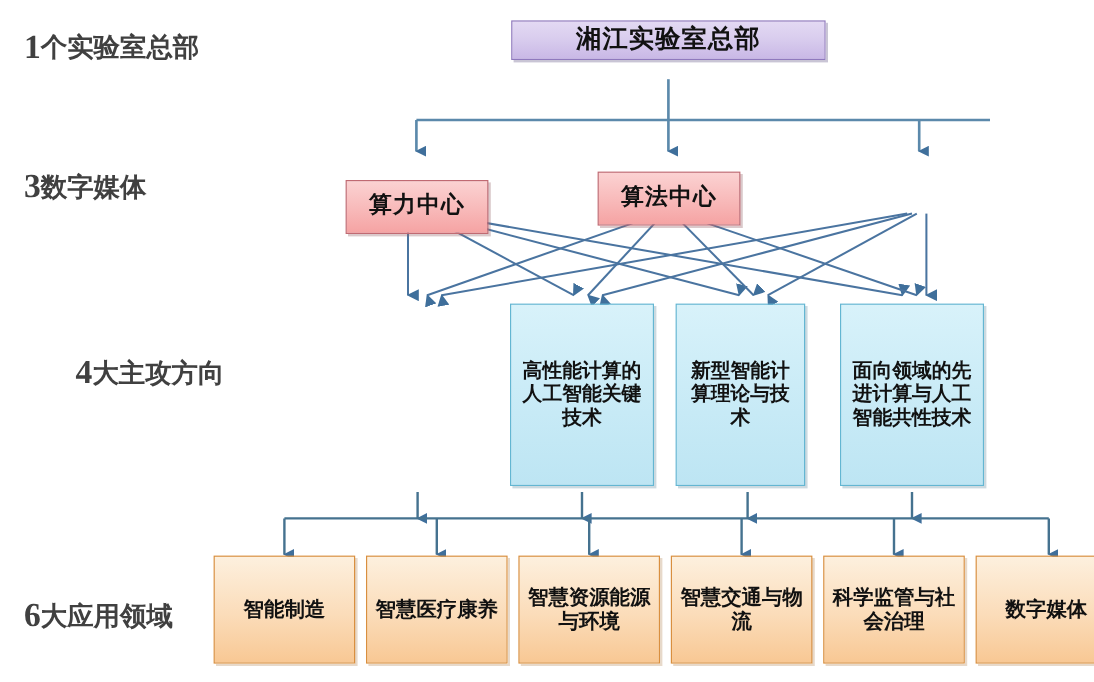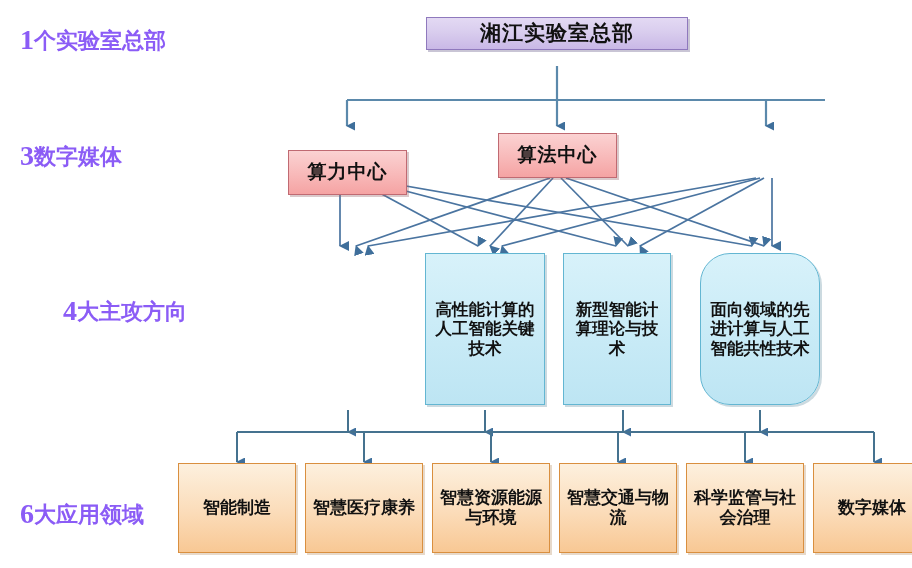--- a/index.html
+++ b/index.html
@@ -7,21 +7,21 @@
     width:912px;height:568px;
     background:#ffffff;
     font-family:"Liberation Sans","DejaVu Sans",sans-serif;
     overflow:hidden;
   }
   #stage{position:relative;width:912px;height:568px;}
 
   
   .tier-label{
     position:absolute;
-    color:#8b5cf6;
+    color:#404040;
     font-family:"Liberation Serif","DejaVu Serif",serif;
     font-weight:bold;
     font-size:22px;
     letter-spacing:0px;
     white-space:nowrap;
     line-height:1;
   }
   .tier-label .num{
     font-size:28px;
     font-family:"Liberation Serif","DejaVu Serif",serif;
@@ -157,25 +157,25 @@
     <span class="num">4</span><span>大主攻方向</span>
   </div>
 
   <div class="tier-label" style="left:20px;top:500px;">
     <span class="num">6</span><span>大应用领域</span>
   </div>
 
   <div class="node hq" style="left:426px;top:17px;width:262px;height:33px;">湘江实验室总部</div>
 
   <div class="node center" style="left:288px;top:150px;width:119px;height:45px;">算力中心</div>
-  <div class="node center" style="left:498px;top:133px;width:119px;height:45px;">算法中心</div>
+  <div class="node center" style="left:498px;top:143px;width:119px;height:45px;">算法中心</div>
 
   <div class="node direction" style="left:425px;top:253px;width:120px;height:152px;">高性能计算的人工智能关键技术</div>
   <div class="node direction" style="left:563px;top:253px;width:108px;height:152px;">新型智能计算理论与技术</div>
-  <div class="node direction" style="left:700px;top:253px;width:120px;height:152px;border-radius:30px;">面向领域的先进计算与人工智能共性技术</div>
+  <div class="node direction" style="left:700px;top:253px;width:120px;height:152px;">面向领域的先进计算与人工智能共性技术</div>
 
   <div class="node application" style="left:178px;top:463px;width:118px;height:90px;">智能制造</div>
   <div class="node application" style="left:305px;top:463px;width:118px;height:90px;">智慧医疗康养</div>
   <div class="node application" style="left:432px;top:463px;width:118px;height:90px;">智慧资源能源与环境</div>
   <div class="node application" style="left:559px;top:463px;width:118px;height:90px;">智慧交通与物流</div>
   <div class="node application" style="left:686px;top:463px;width:118px;height:90px;">科学监管与社会治理</div>
   <div class="node application" style="left:813px;top:463px;width:118px;height:90px;">数字媒体</div>
 
 </div>
 

